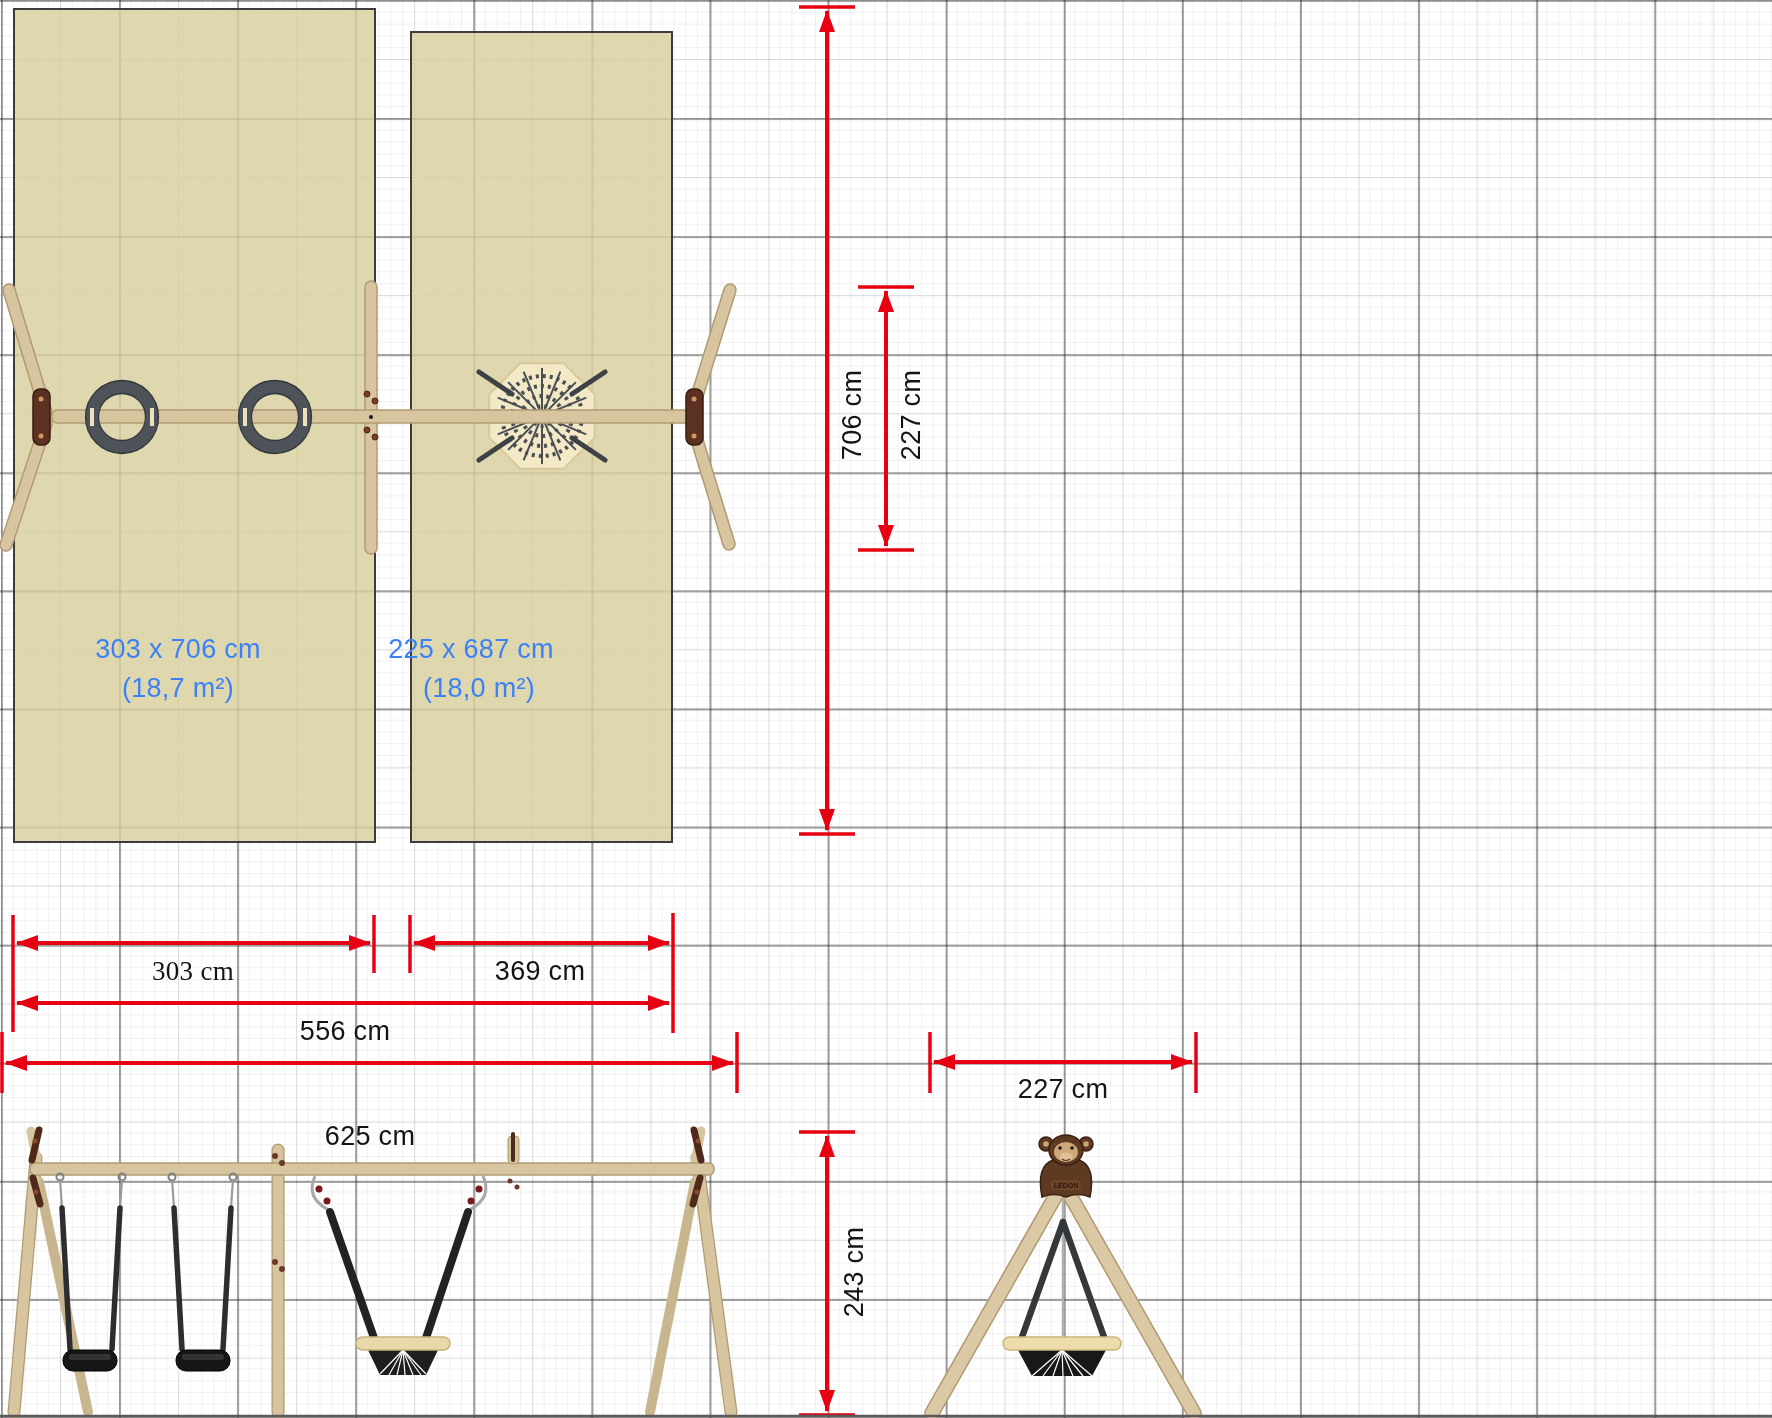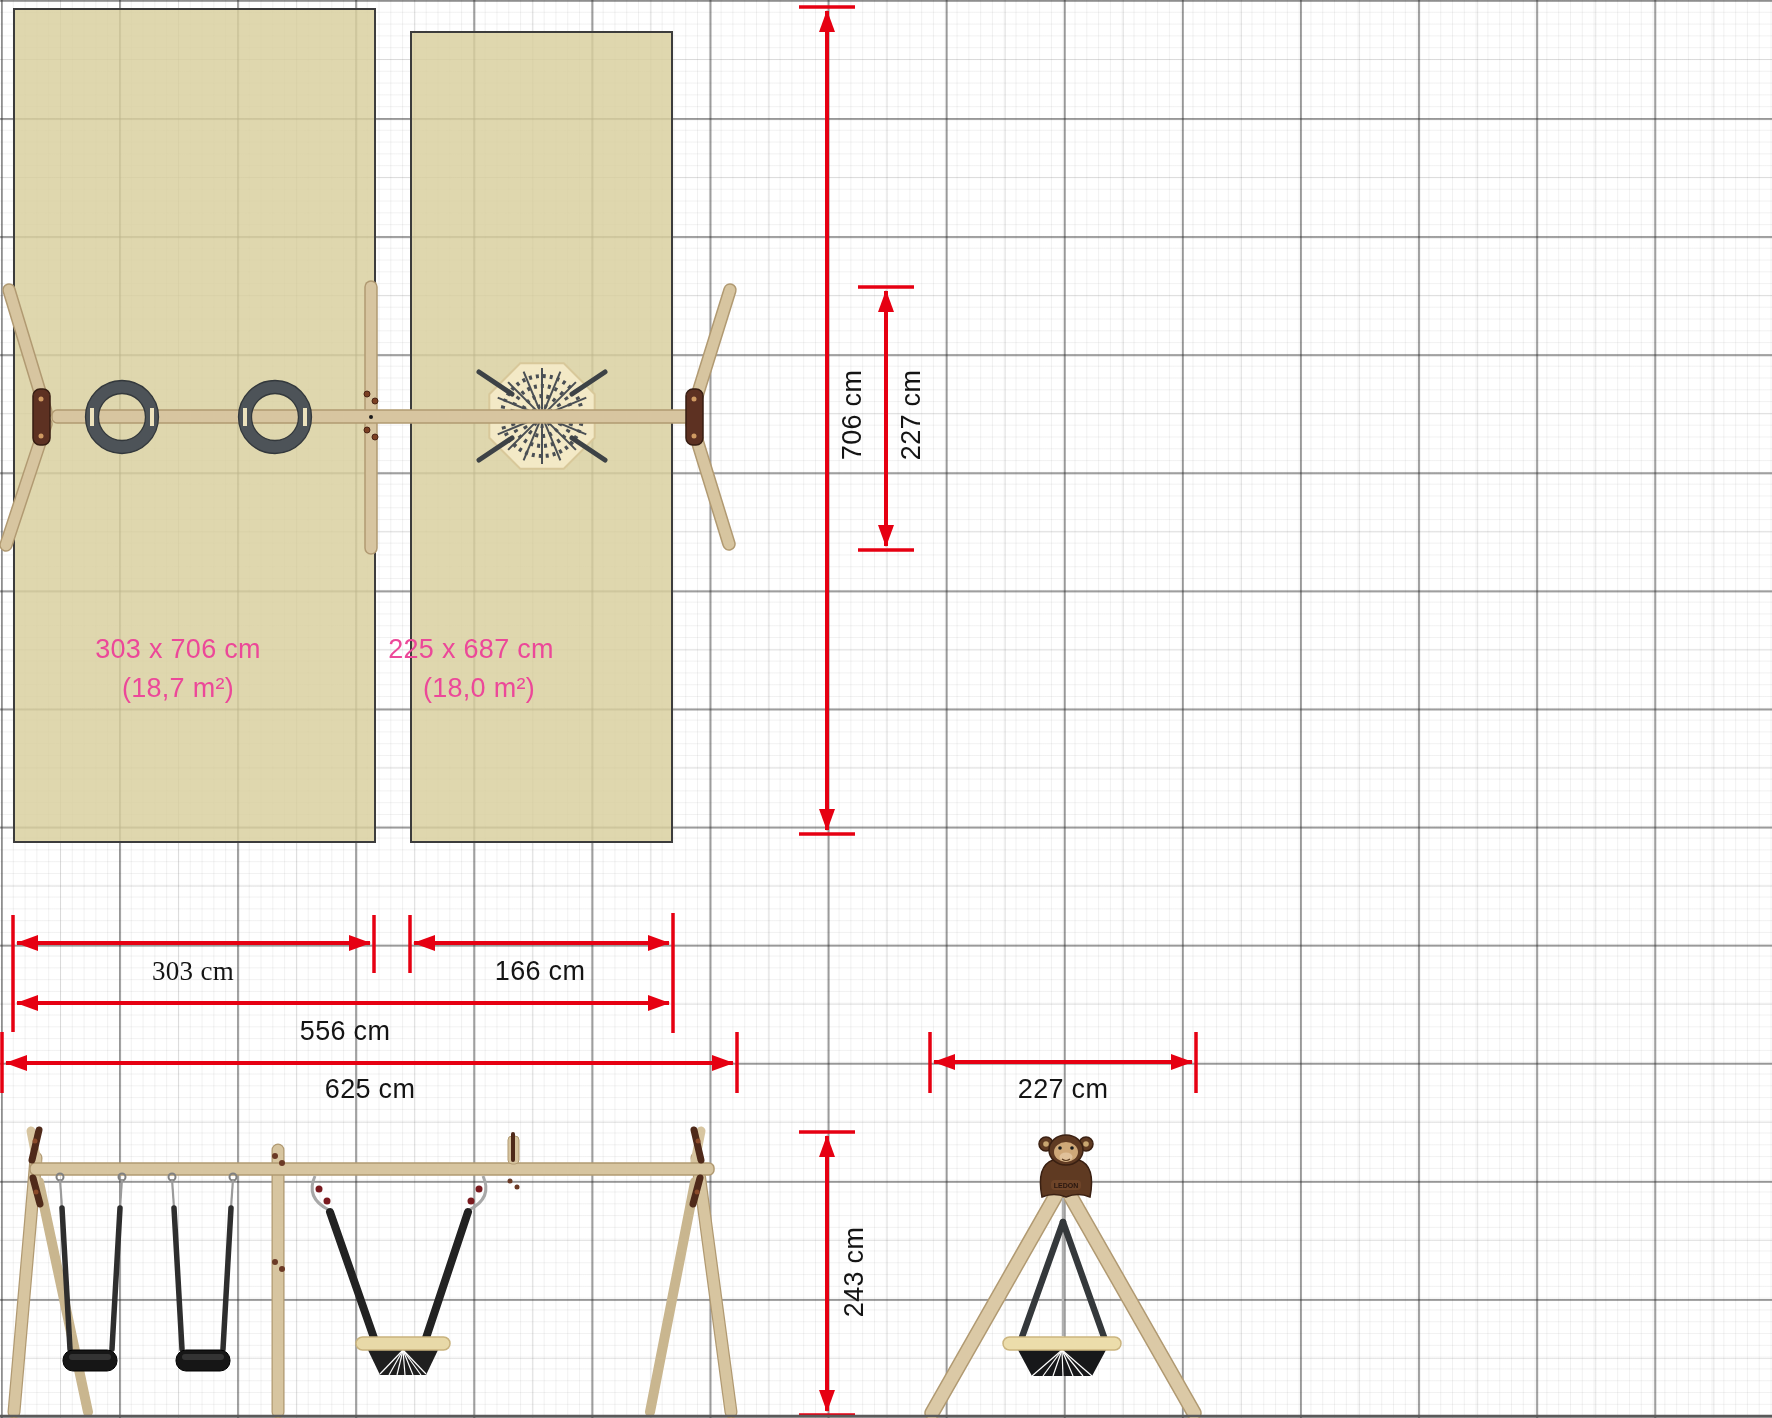--- a/index.html
+++ b/index.html
@@ -24,21 +24,21 @@
   }
   #zone-left{left:13px;top:8px;width:363px;height:835px;}
   #zone-right{left:410px;top:31px;width:263px;height:812px;}
   svg.layer{position:absolute;left:0;top:0;z-index:2;}
   .lbl{
     position:absolute;z-index:3;white-space:nowrap;
     font-size:27px;color:#141414;letter-spacing:0.3px;
     transform:translate(-50%,-50%);
   }
   .lbl.vert{transform:translate(-50%,-50%) rotate(-90deg);}
-  .zone-lbl{font-size:27px;color:#ec4899;}
+  .zone-lbl{font-size:27px;color:#3b82f6;}
 </style>
 </head>
 <body>
 
 <div class="zone" id="zone-left"></div>
 <div class="zone" id="zone-right"></div>
 
 <svg class="layer" width="1772" height="1418" viewBox="0 0 1772 1418">
   <defs>
     <marker id="arr" viewBox="0 0 22 16" refX="21" refY="8" markerWidth="22" markerHeight="16" orient="auto-start-reverse" markerUnits="userSpaceOnUse">
@@ -311,17 +311,17 @@
 </svg>
 
 <div class="lbl zone-lbl" style="left:178px;top:649px;">303 x 706 cm</div>
 <div class="lbl zone-lbl" style="left:178px;top:688px;">(18,7 m²)</div>
 <div class="lbl zone-lbl" style="left:471px;top:649px;">225 x 687 cm</div>
 <div class="lbl zone-lbl" style="left:479px;top:688px;">(18,0 m²)</div>
 
 <div class="lbl vert" style="left:852px;top:415px;">706 cm</div>
 <div class="lbl vert" style="left:911px;top:415px;">227 cm</div>
 <div class="lbl" style="left:193px;top:971px;font-family:Liberation Serif, serif;">303 cm</div>
-<div class="lbl" style="left:540px;top:971px;">166 cm</div>
+<div class="lbl" style="left:540px;top:971px;">369 cm</div>
 <div class="lbl" style="left:345px;top:1031px;">556 cm</div>
-<div class="lbl" style="left:370px;top:1089px;">625 cm</div>
+<div class="lbl" style="left:370px;top:1136px;">625 cm</div>
 <div class="lbl" style="left:1063px;top:1089px;">227 cm</div>
 <div class="lbl vert" style="left:854px;top:1272px;">243 cm</div>
 
 </body></html>

